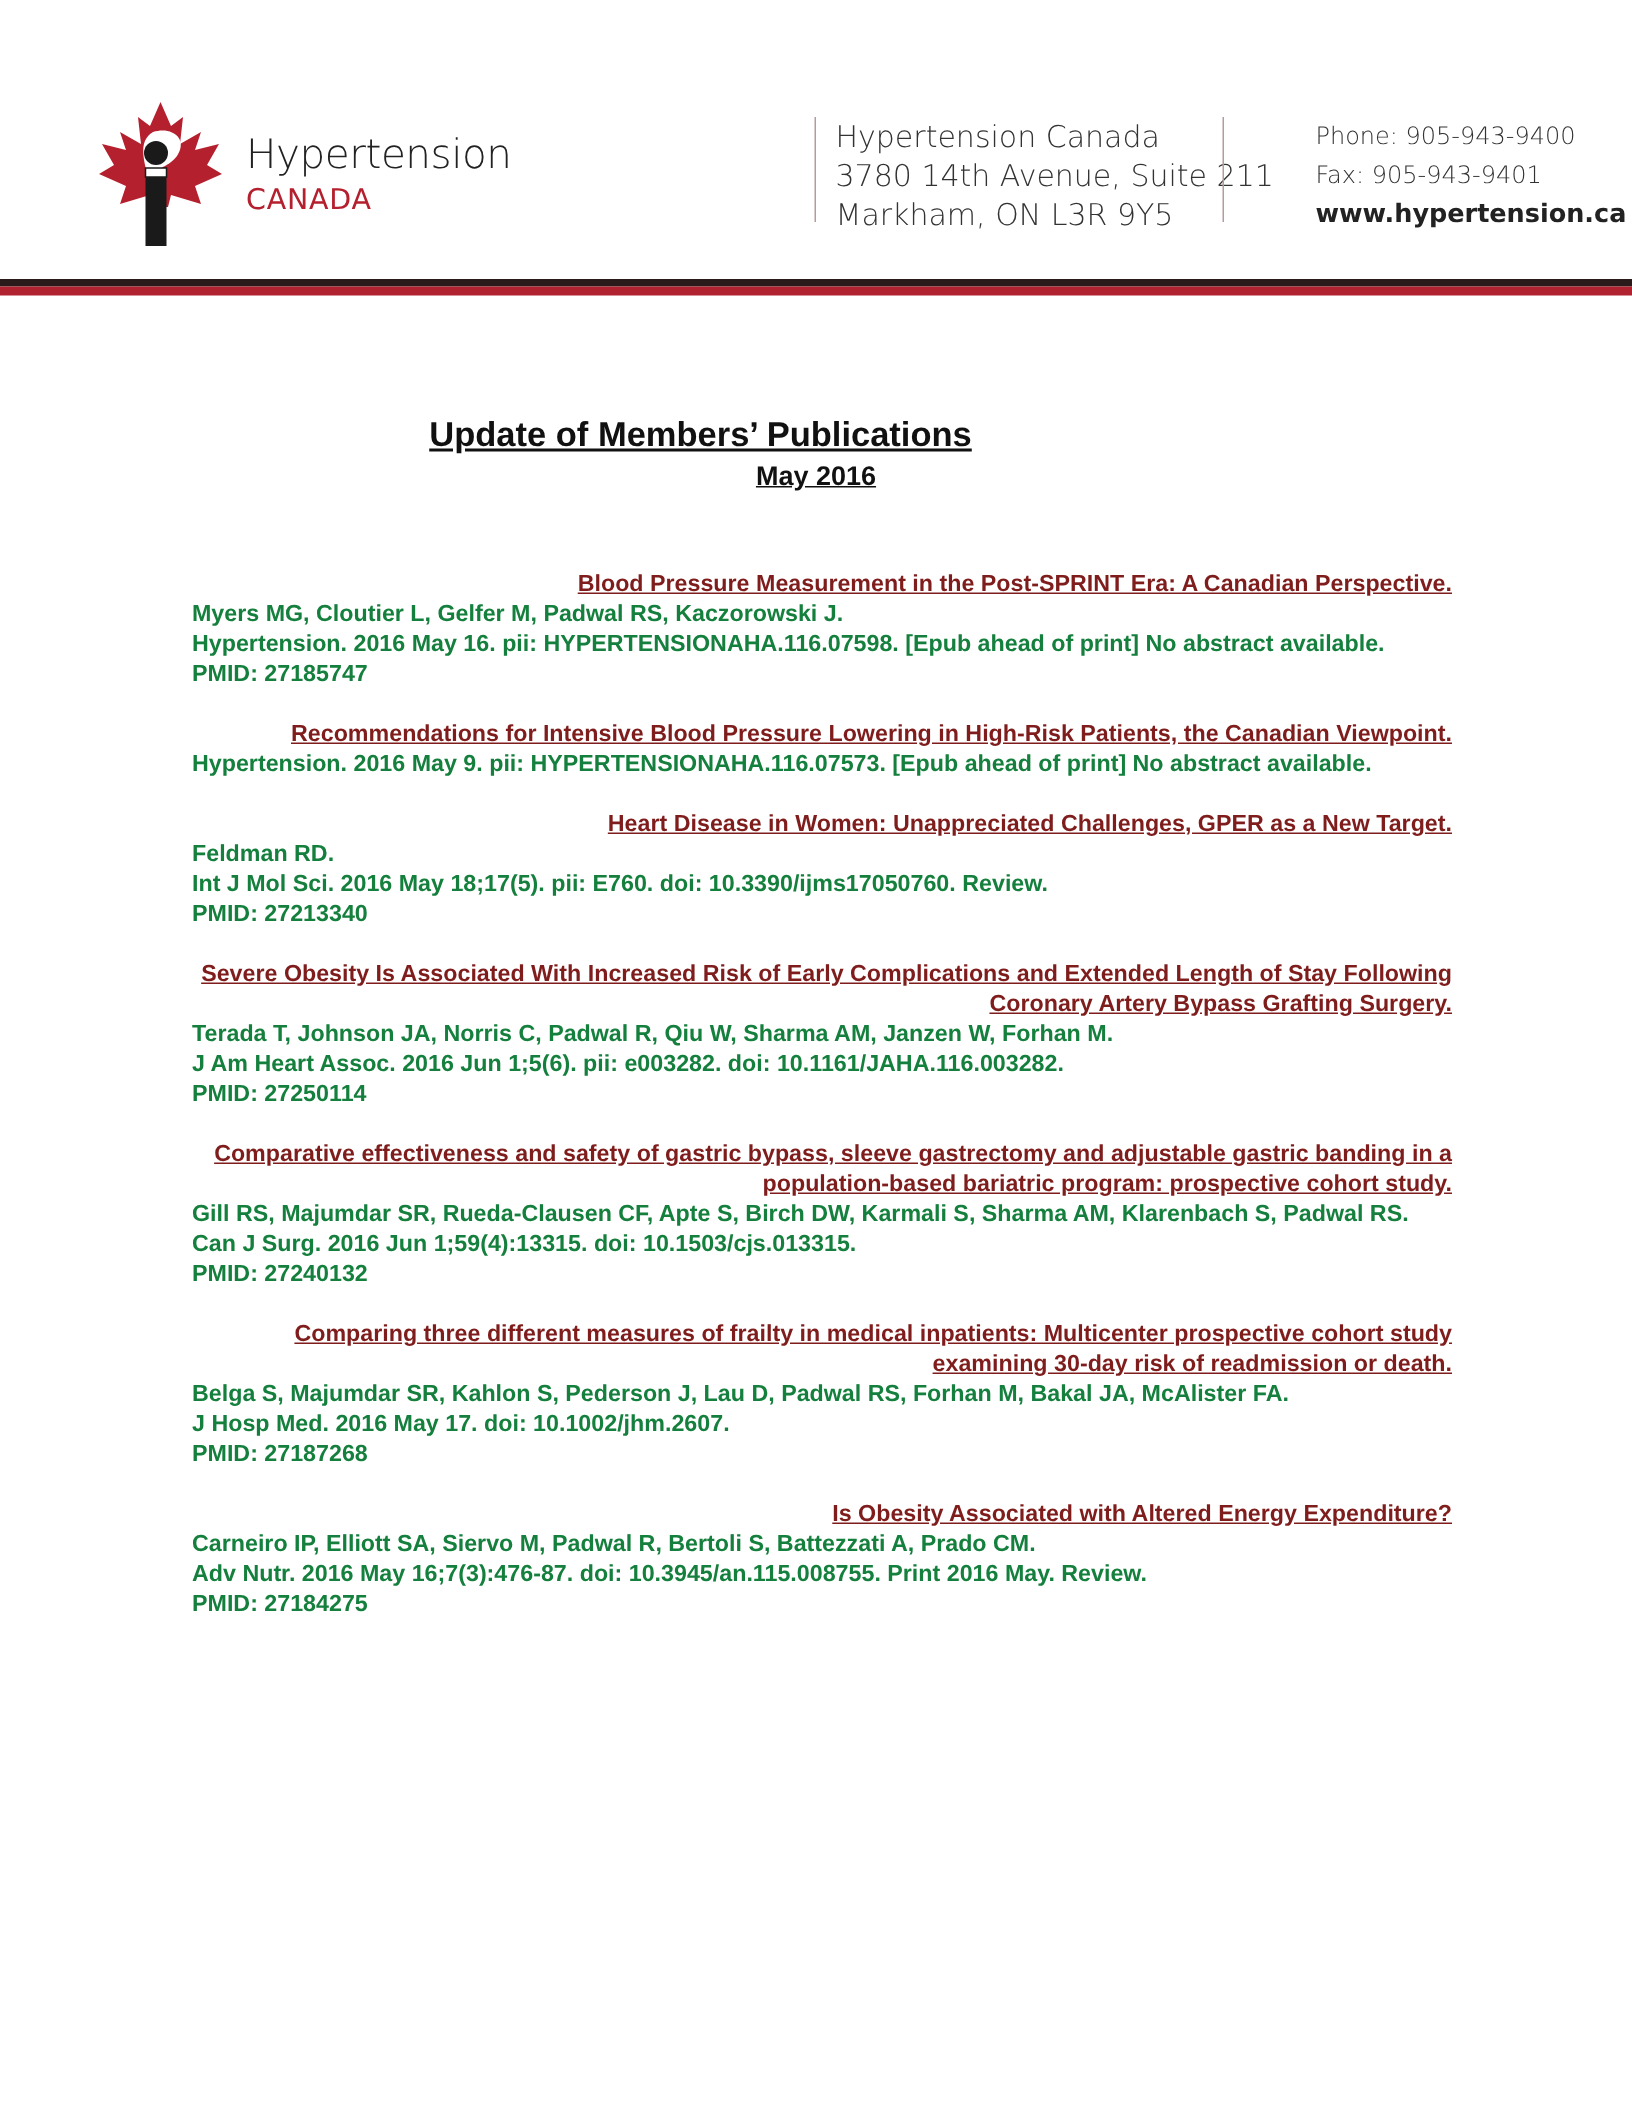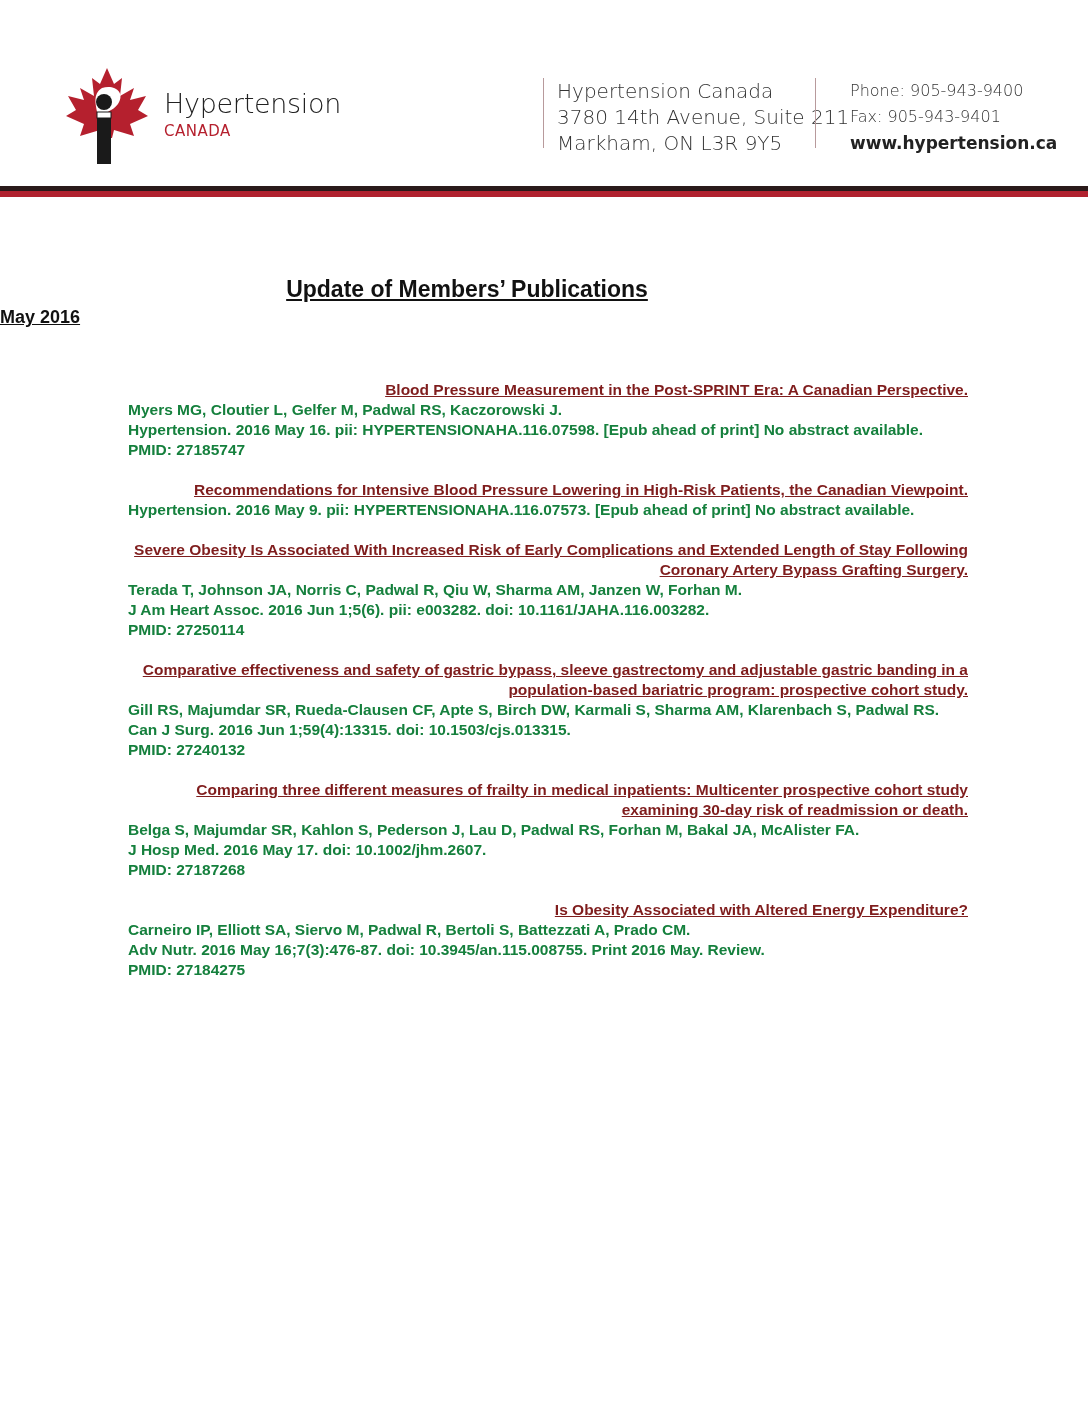--- a/index.html
+++ b/index.html
@@ -1,28 +1,28 @@
 <!DOCTYPE html>
 <html><head>
 <meta charset="utf-8">
 <style>
   html, body { margin:0; padding:0; background:#ffffff; }
   body { width:1088px; height:1408px; position:relative; overflow:hidden; font-family:"Liberation Sans", sans-serif; color:#1a1a1a; }
   .header { position:absolute; left:0; top:0; width:1088px; height:200px; }
   .logo { position:absolute; left:62px; top:66px; width:90px; height:100px; }
   .brand-name { position:absolute; left:164px; top:88px; font-family:"DejaVu Sans", sans-serif; font-size:27px; color:#222; letter-spacing:-0.3px; font-weight:300; }
-  .brand-sub { position:absolute; left:164px; top:122px; font-family:"DejaVu Sans", sans-serif; font-size:15px; color:#b5202e; letter-spacing:0.5px; }
+  .brand-sub { position:absolute; left:164px; top:122px; font-family:"DejaVu Sans", sans-serif; font-size:19px; color:#b5202e; letter-spacing:0.5px; }
   .vdiv { position:absolute; width:1px; height:70px; background:#b89a9c; }
   .addr { position:absolute; left:557px; top:78px; font-family:"DejaVu Sans", sans-serif; font-size:20px; color:#333; line-height:26px; font-weight:300; }
-  .contact { position:absolute; left:850px; top:78px; font-family:"DejaVu Sans", sans-serif; font-size:16px; color:#333; line-height:26px; font-weight:300; }
+  .contact { position:absolute; left:877px; top:78px; font-family:"DejaVu Sans", sans-serif; font-size:16px; color:#333; line-height:26px; font-weight:300; }
   .contact .web { font-weight:bold; color:#222; font-size:17px; }
   .bar-black { position:absolute; left:0; top:186px; width:1088px; height:5px; background:#2a1a1a; }
   .bar-red { position:absolute; left:0; top:191px; width:1088px; height:6px; background:#b0222f; }
   .title { position:absolute; left:0; width:934px; top:276px; text-align:center; font-weight:bold; font-size:23px; text-decoration:underline; color:#111; }
-  .subtitle { position:absolute; left:0; width:1088px; top:307px; text-align:left; font-weight:bold; font-size:18px; text-decoration:underline; color:#111; }
+  .subtitle { position:absolute; left:0; width:1088px; top:307px; text-align:center; font-weight:bold; font-size:18px; text-decoration:underline; color:#111; }
   .pubs { position:absolute; left:128px; top:380px; width:840px; }
   .pub { margin-bottom:20px; font-size:15.5px; line-height:20px; font-weight:bold; }
   .pub a { color:#7f1d1d; text-decoration:underline; display:block; font-weight:bold;text-align:right; }
   .pub .line { display:block; color:#15803d; }
 </style>
 </head>
 <body>
 
 <div class="header">
   <svg class="logo" viewBox="0 0 90 100">
@@ -61,20 +61,26 @@
     <a>Blood Pressure Measurement in the Post-SPRINT Era: A Canadian Perspective.</a>
     <span class="line">Myers MG, Cloutier L, Gelfer M, Padwal RS, Kaczorowski J.</span>
     <span class="line">Hypertension. 2016 May 16. pii: HYPERTENSIONAHA.116.07598. [Epub ahead of print] No abstract available.</span>
     <span class="line">PMID: 27185747</span>
   </div>
   <div class="pub">
     <a>Recommendations for Intensive Blood Pressure Lowering in High-Risk Patients, the Canadian Viewpoint.</a>
     <span class="line">Hypertension. 2016 May 9. pii: HYPERTENSIONAHA.116.07573. [Epub ahead of print] No abstract available.</span>
   </div>
   <div class="pub">
+    <a>Heart Disease in Women: Unappreciated Challenges, GPER as a New Target.</a>
+    <span class="line">Feldman RD.</span>
+    <span class="line">Int J Mol Sci. 2016 May 18;17(5). pii: E760. doi: 10.3390/ijms17050760. Review.</span>
+    <span class="line">PMID: 27213340</span>
+  </div>
+  <div class="pub">
     <a>Severe Obesity Is Associated With Increased Risk of Early Complications and Extended Length of Stay Following Coronary Artery Bypass Grafting Surgery.</a>
     <span class="line">Terada T, Johnson JA, Norris C, Padwal R, Qiu W, Sharma AM, Janzen W, Forhan M.</span>
     <span class="line">J Am Heart Assoc. 2016 Jun 1;5(6). pii: e003282. doi: 10.1161/JAHA.116.003282.</span>
     <span class="line">PMID: 27250114</span>
   </div>
   <div class="pub">
     <a>Comparative effectiveness and safety of gastric bypass, sleeve gastrectomy and adjustable gastric banding in a population-based bariatric program: prospective cohort study.</a>
     <span class="line">Gill RS, Majumdar SR, Rueda-Clausen CF, Apte S, Birch DW, Karmali S, Sharma AM, Klarenbach S, Padwal RS.</span>
     <span class="line">Can J Surg. 2016 Jun 1;59(4):13315. doi: 10.1503/cjs.013315.</span>
     <span class="line">PMID: 27240132</span>

